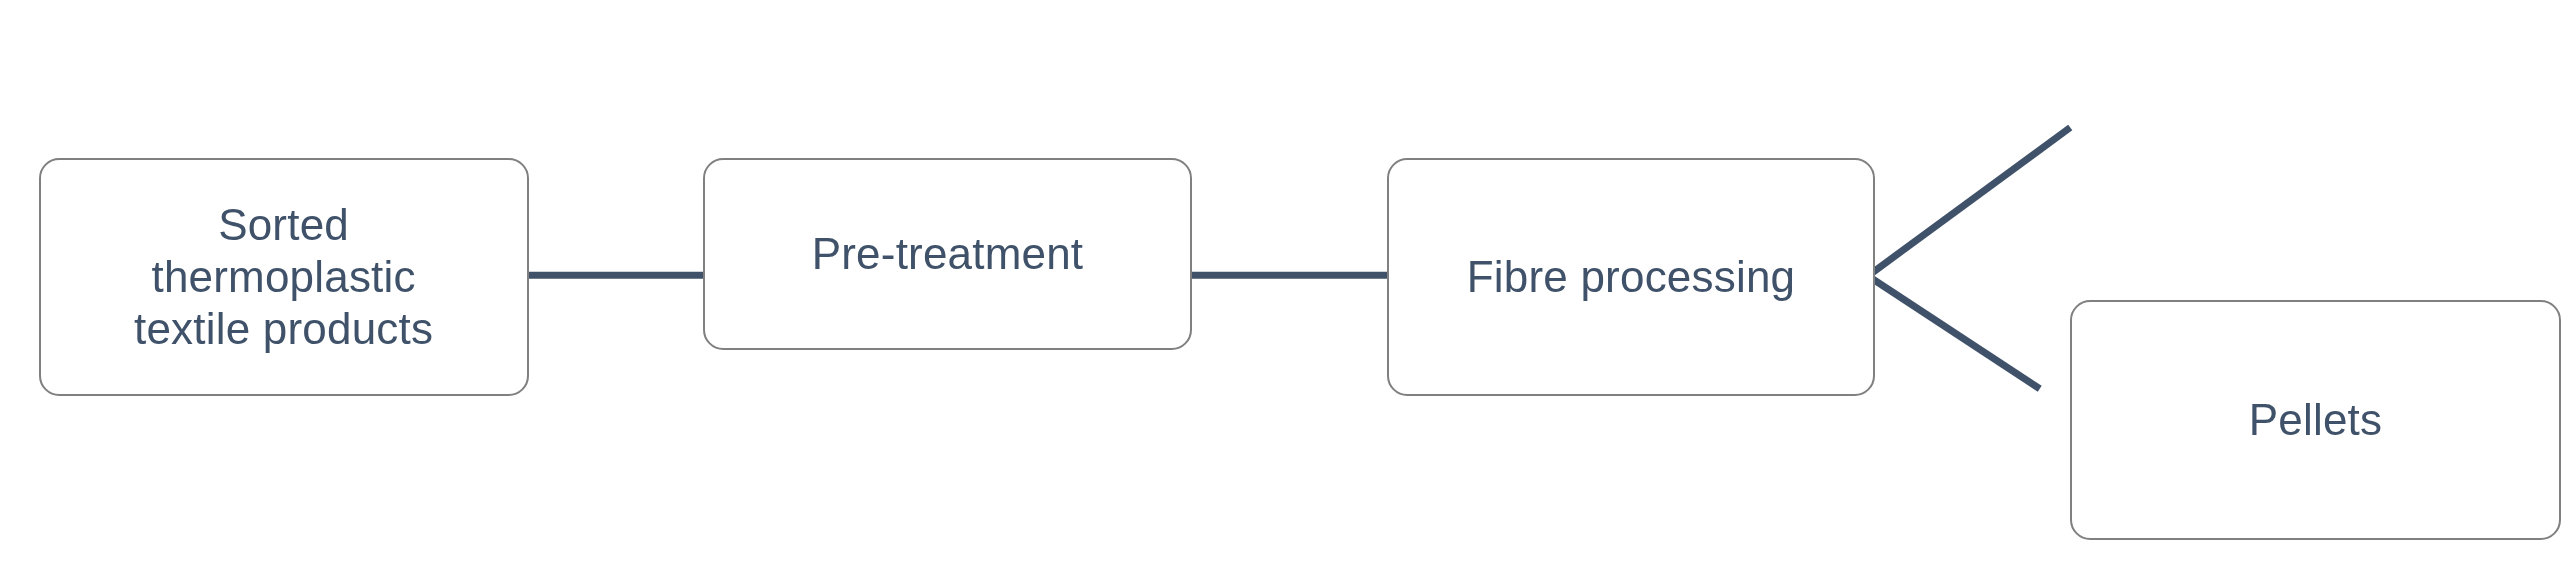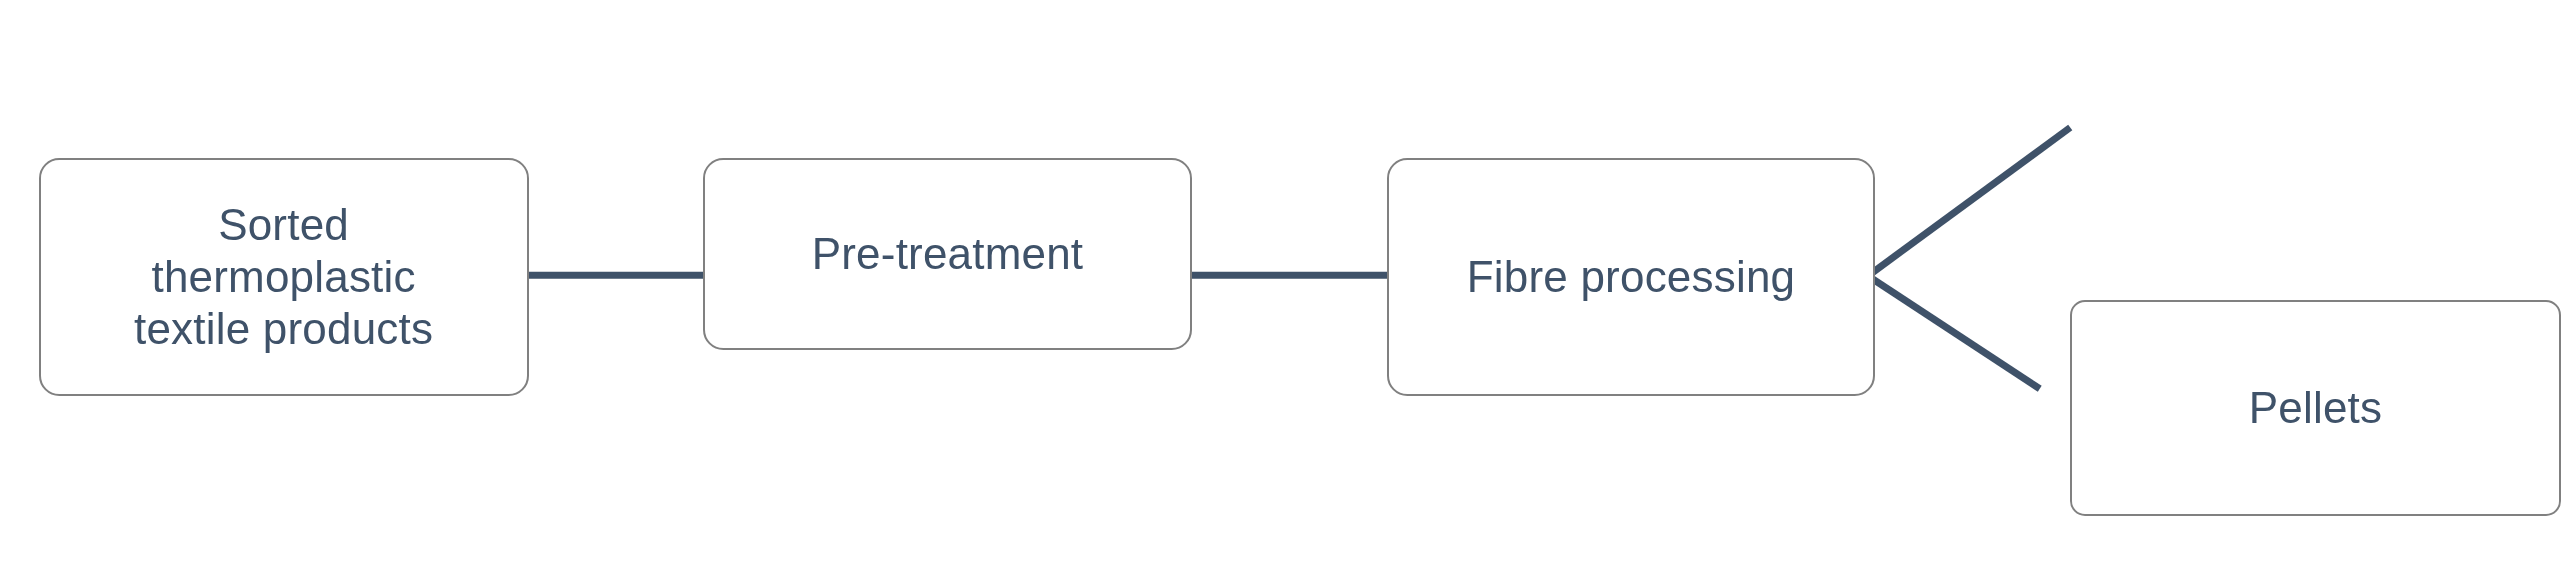--- a/index.html
+++ b/index.html
@@ -58,21 +58,21 @@
   #node-pre-treatment {
     left: 703px;  top: 158px;  width: 489px;  height: 192px;
   }
   #node-melt-processing {
     left: 1387px; top: 158px;  width: 488px;  height: 238px;
   }
   #node-fibre {
     left: 2070px; top: 17px;   width: 491px;  height: 244px;
   }
   #node-pellets {
-    left: 2070px; top: 300px;  width: 491px;  height: 216px; border-radius: 15px;
+    left: 2070px; top: 300px;  width: 491px;  height: 240px;
   }
 </style>
 </head>
 <body>
 
 <div id="diagram-root">
 
   <svg id="connector-layer" viewBox="0 0 3292 721" width="2576" height="564" xmlns="http://www.w3.org/2000/svg">
     <line x1="649" y1="352" x2="901" y2="352" stroke="#3f5269" stroke-width="9" stroke-linecap="butt"></line>
     <line x1="1522" y1="352" x2="1774" y2="352" stroke="#3f5269" stroke-width="9" stroke-linecap="butt"></line>

